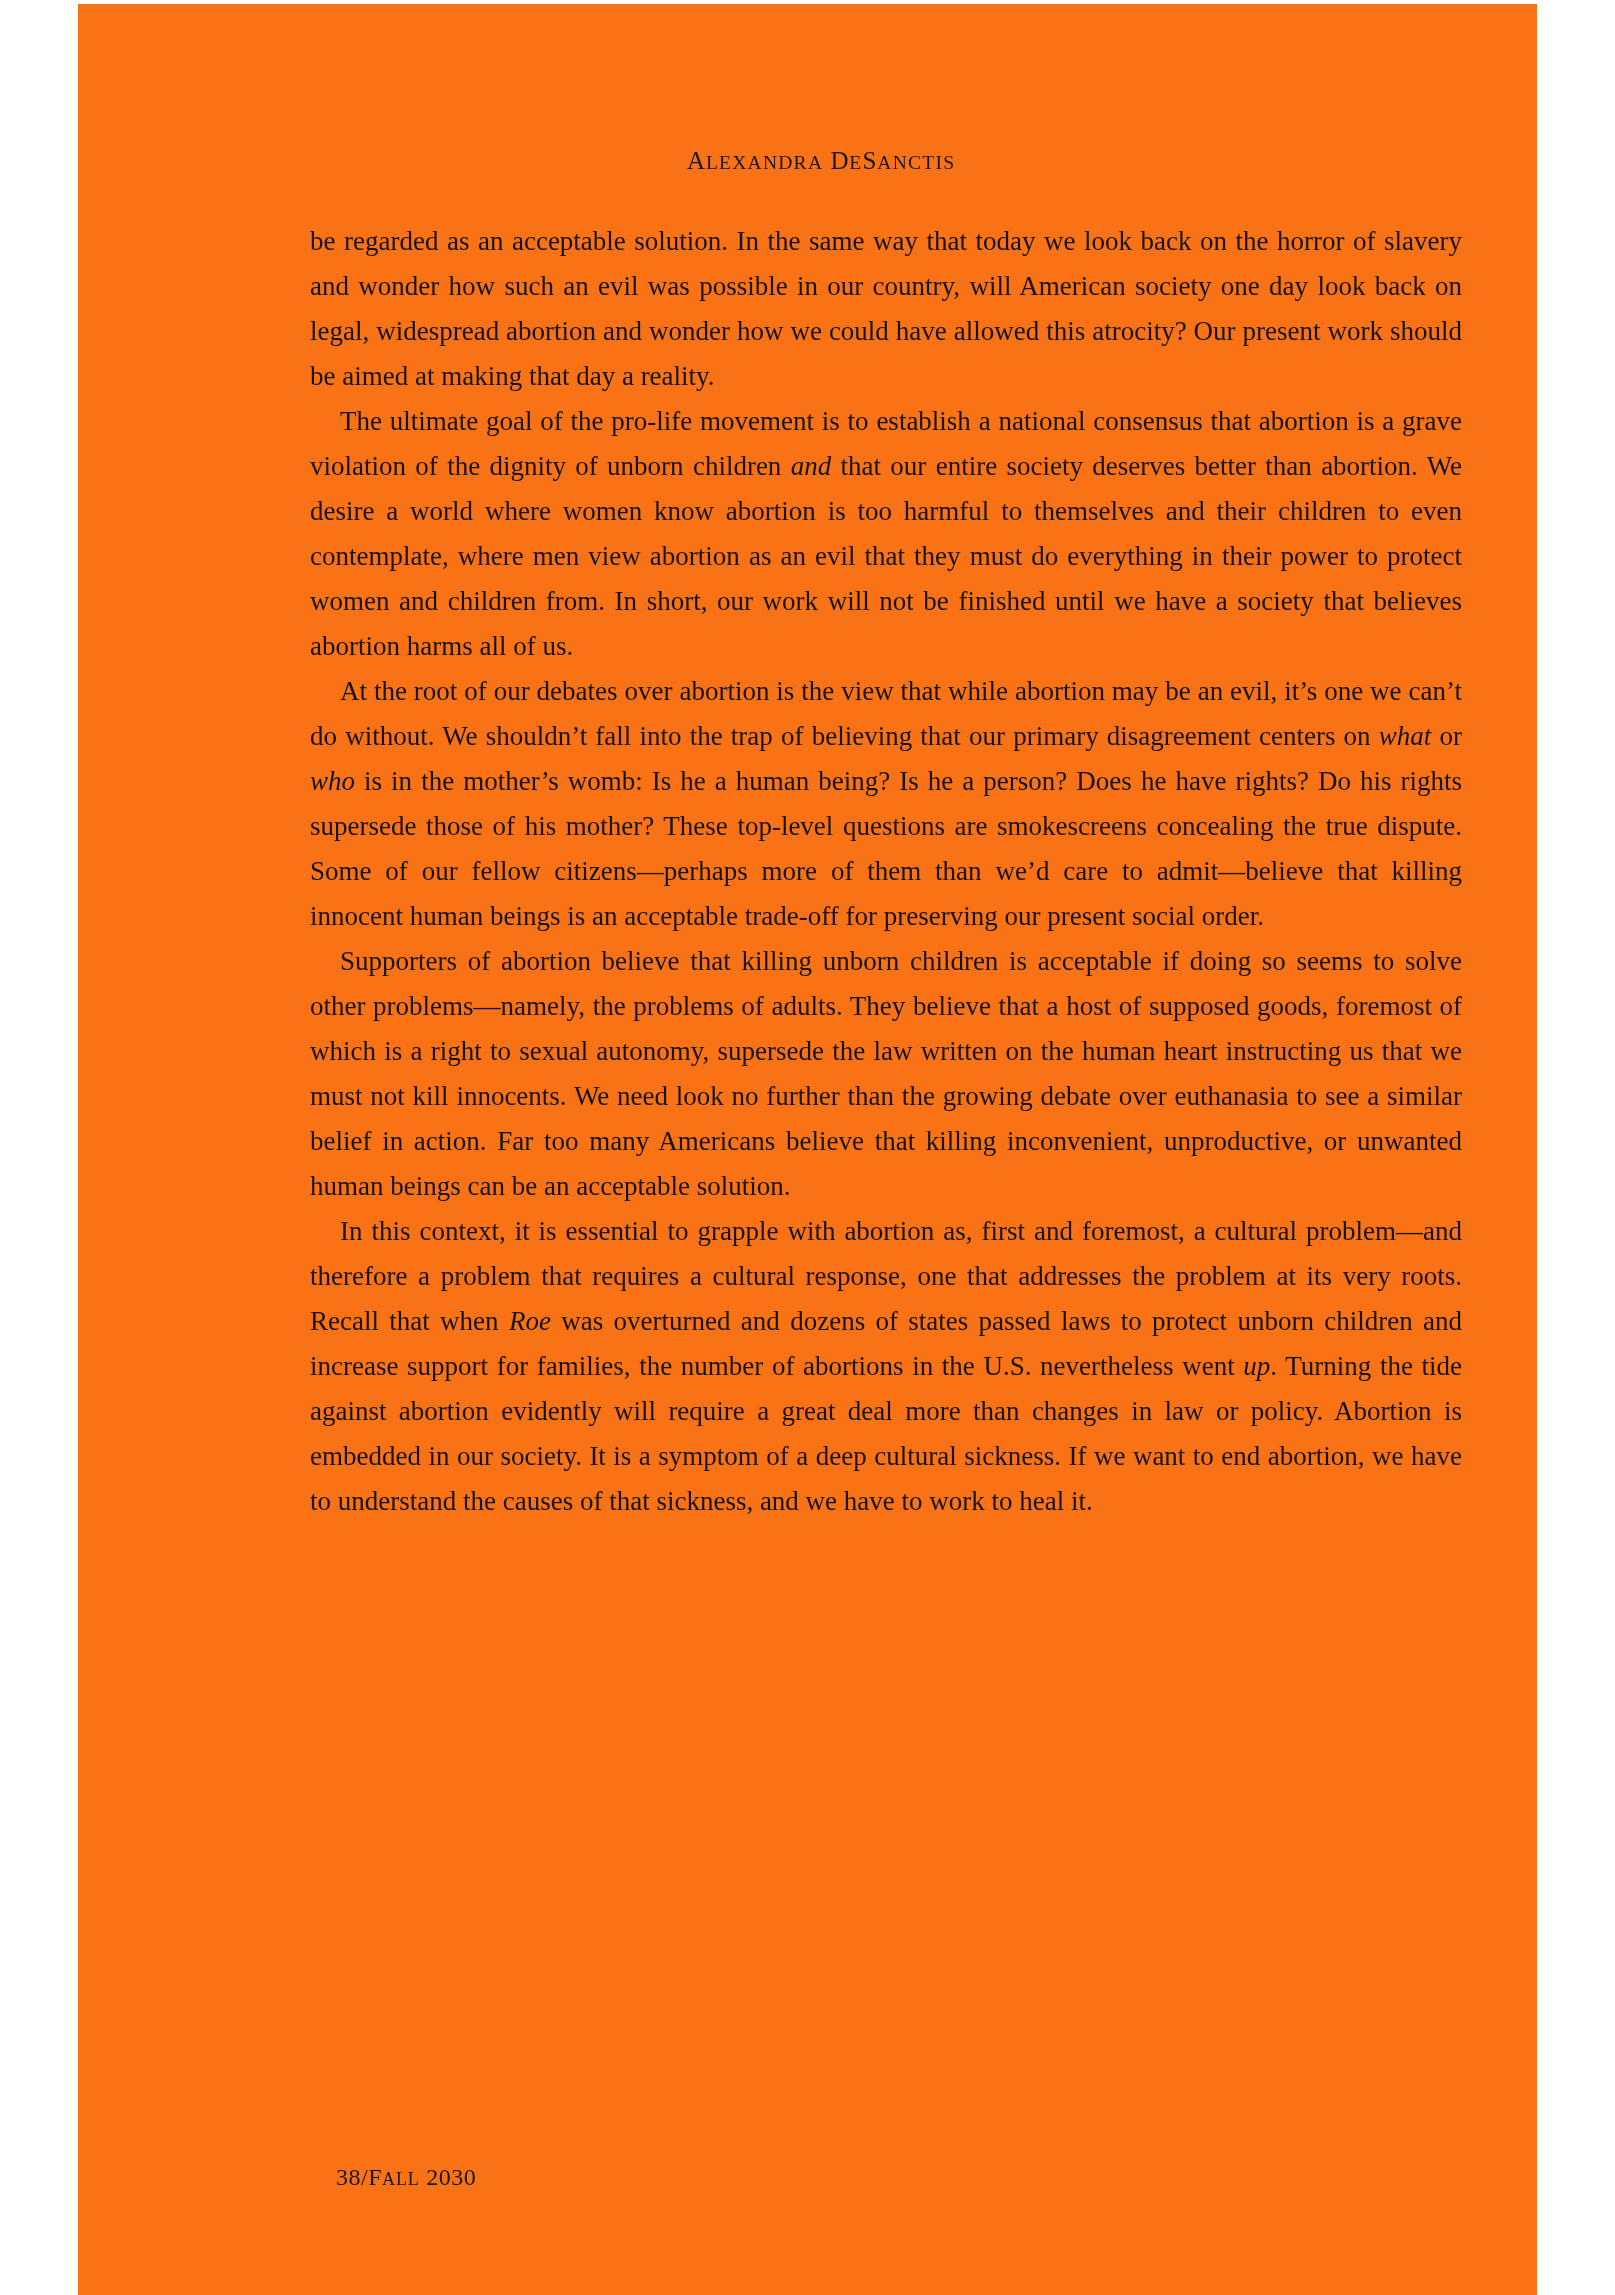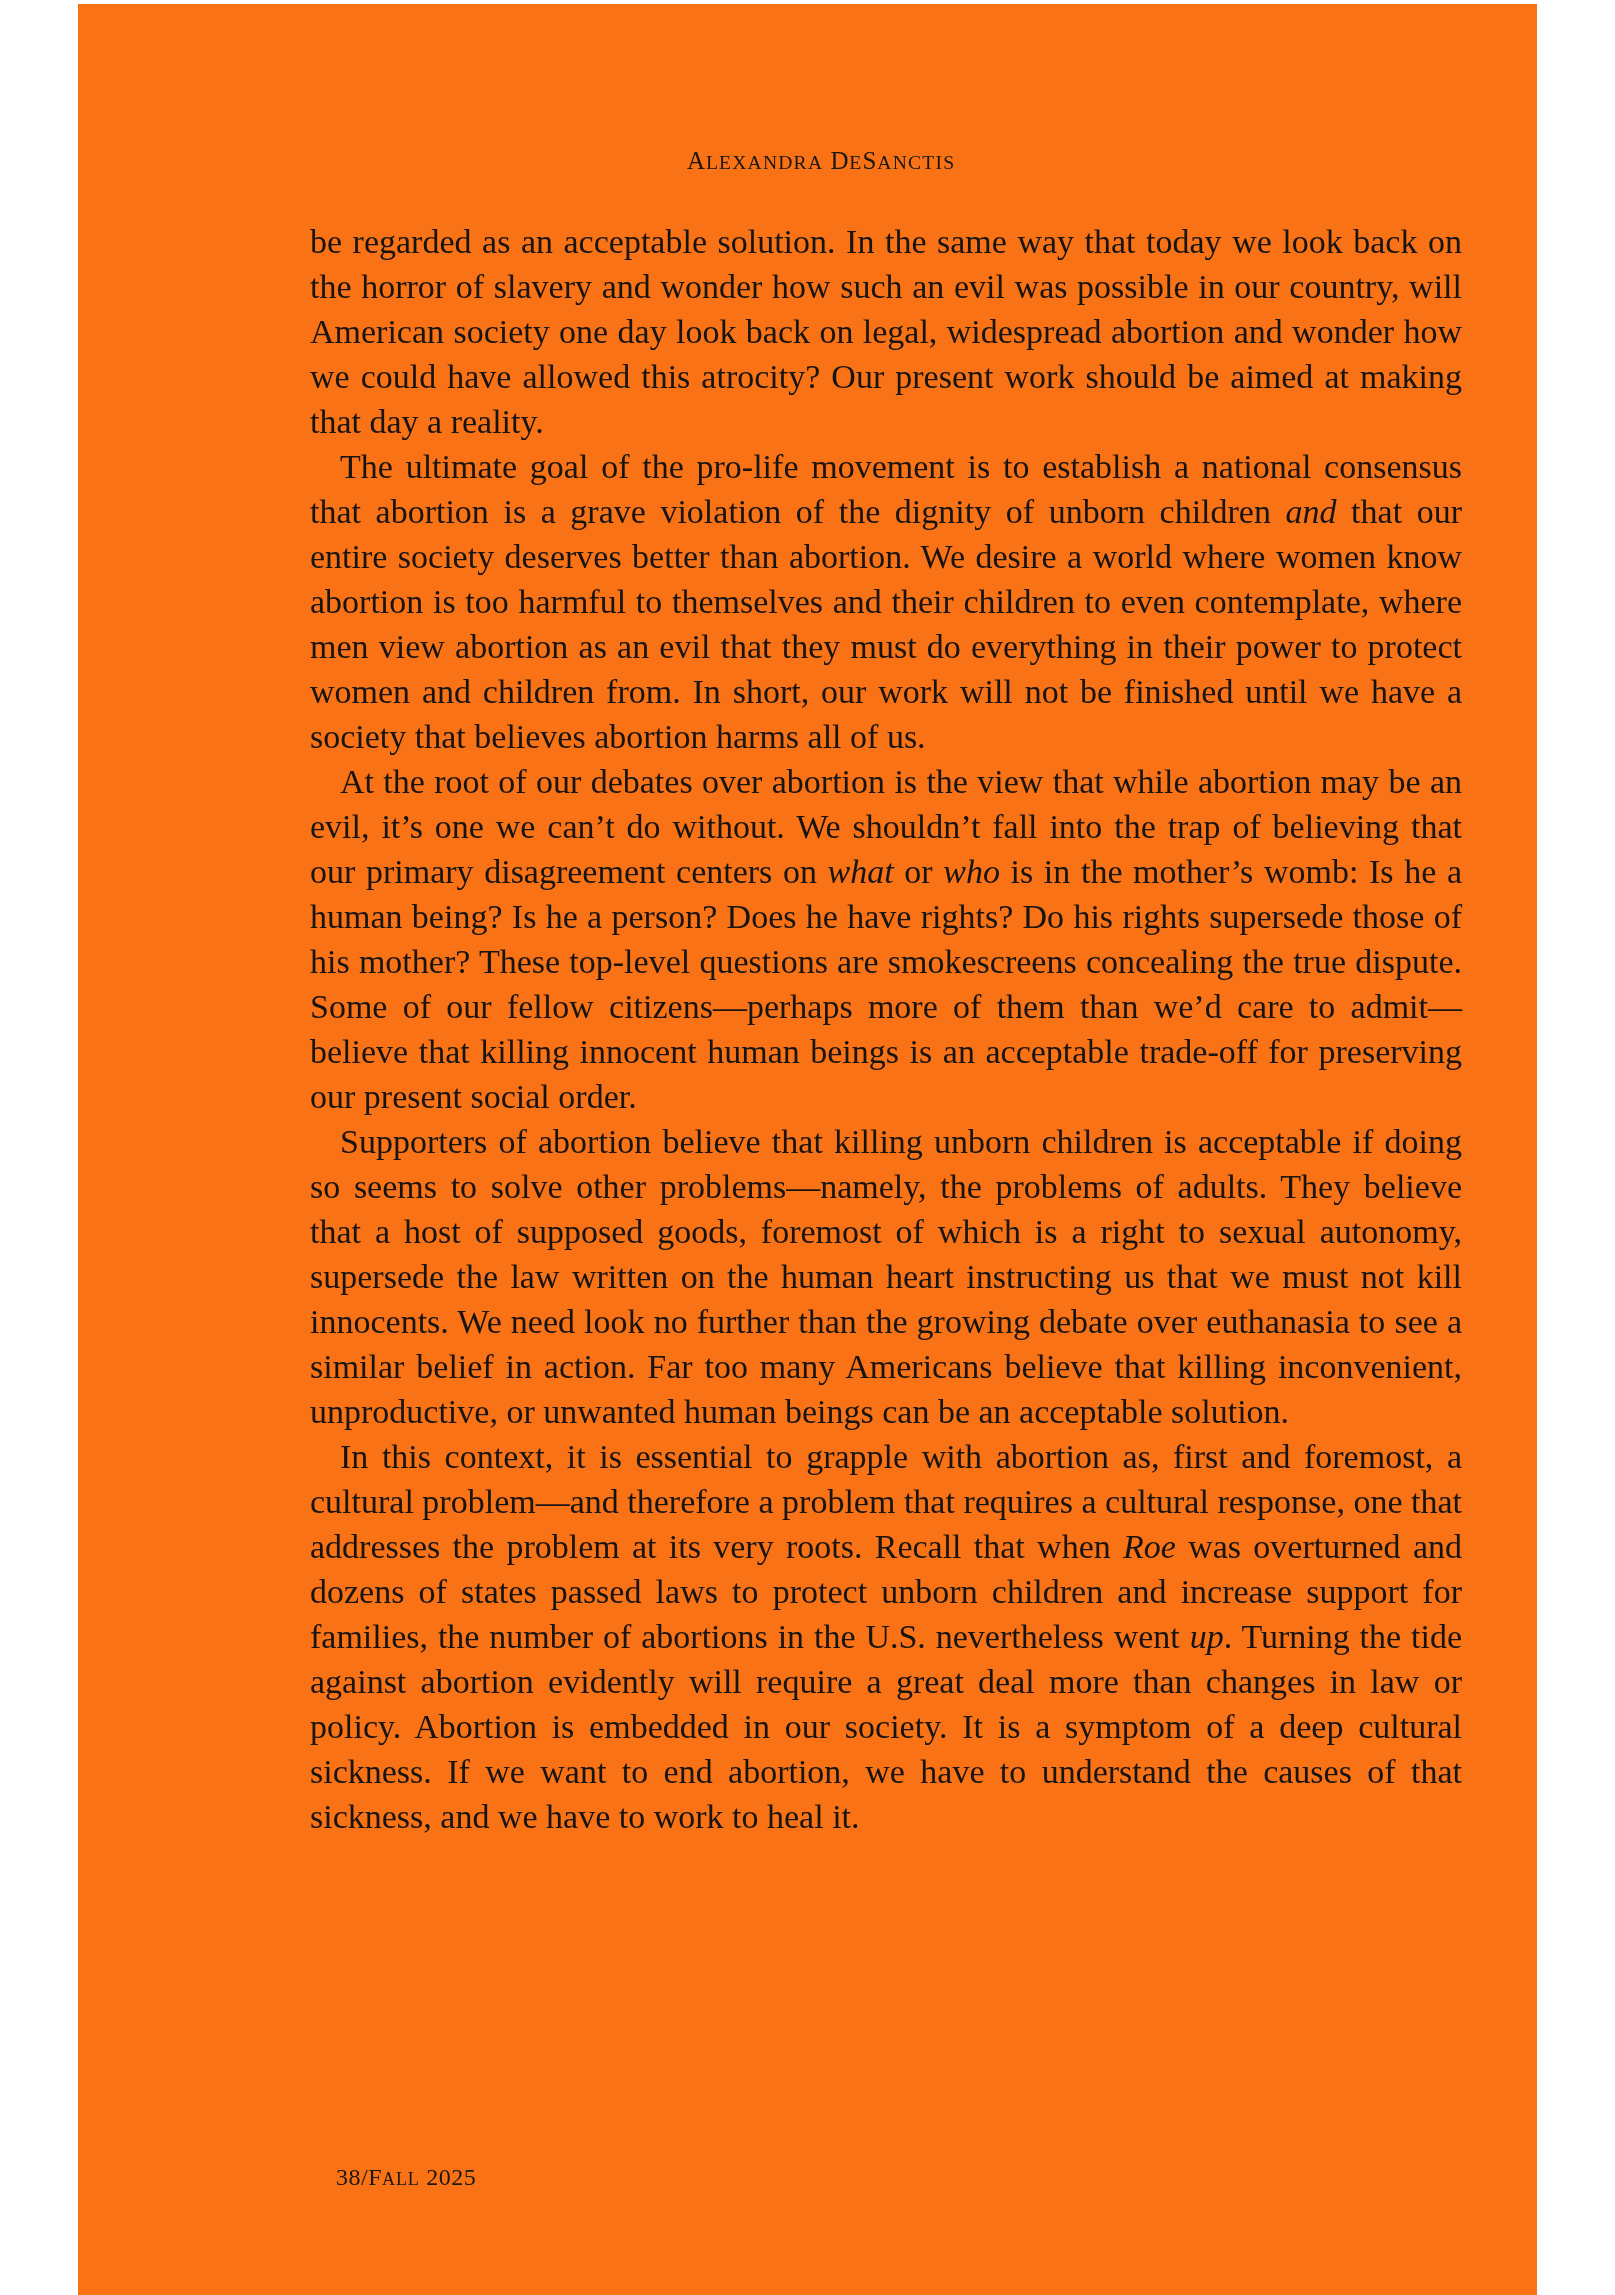--- a/index.html
+++ b/index.html
@@ -39,21 +39,21 @@
     font-size: 19.6px;
     letter-spacing: 1.2px;
   }
 
   
   .textblock {
     position: absolute;
     top: 215px;
     left: 232px;
     width: 1152px;
-    font-size: 34px;
+    font-size: 27px;
     line-height: 45px;
     text-align: justify;
     text-justify: inter-word;
     color: #171412;
     -webkit-font-smoothing: antialiased;
   }
 
   .textblock p {
     margin: 0;
     text-indent: 0;
@@ -90,17 +90,17 @@
 
   <div class="textblock">
     <p>be regarded as an acceptable solution. In the same way that today we look back on the horror of slavery and wonder how such an evil was possible in our country, will American society one day look back on legal, widespread abortion and wonder how we could have allowed this atrocity? Our present work should be aimed at making that day a reality.</p>
     <p class="indented">The ultimate goal of the pro-life movement is to establish a national consensus that abortion is a grave violation of the dignity of unborn children <i>and</i> that our entire society deserves better than abortion. We desire a world where women know abortion is too harmful to themselves and their children to even contemplate, where men view abortion as an evil that they must do everything in their power to protect women and children from. In short, our work will not be finished until we have a society that believes abortion harms all of us.</p>
     <p class="indented">At the root of our debates over abortion is the view that while abortion may be an evil, it’s one we can’t do without. We shouldn’t fall into the trap of believing that our primary disagreement centers on <i>what</i> or <i>who</i> is in the mother’s womb: Is he a human being? Is he a person? Does he have rights? Do his rights supersede those of his mother? These top-level questions are smokescreens concealing the true dispute. Some of our fellow citizens—perhaps more of them than we’d care to admit—believe that killing innocent human beings is an acceptable trade-off for preserving our present social order.</p>
     <p class="indented">Supporters of abortion believe that killing unborn children is acceptable if doing so seems to solve other problems—namely, the problems of adults. They believe that a host of supposed goods, foremost of which is a right to sexual autonomy, supersede the law written on the human heart instructing us that we must not kill innocents. We need look no further than the growing debate over euthanasia to see a similar belief in action. Far too many Americans believe that killing inconvenient, unproductive, or unwanted human beings can be an acceptable solution.</p>
     <p class="indented">In this context, it is essential to grapple with abortion as, first and foremost, a cultural problem—and therefore a problem that requires a cultural response, one that addresses the problem at its very roots. Recall that when <i>Roe</i> was overturned and dozens of states passed laws to protect unborn children and increase support for families, the number of abortions in the U.S. nevertheless went <i>up</i>. Turning the tide against abortion evidently will require a great deal more than changes in law or policy. Abortion is embedded in our society. It is a symptom of a deep cultural sickness. If we want to end abortion, we have to understand the causes of that sickness, and we have to work to heal it.</p>
   </div>
 
   <div class="folio">
-    <span class="fc-lead">38/</span><span class="fc-lead">F</span><span class="fc-rest">ALL</span><span class="fc-lead"> 2025</span>
+    <span class="fc-lead">38/</span><span class="fc-lead">F</span><span class="fc-rest">ALL</span><span class="fc-lead"> 2030</span>
   </div>
 
 </div>
 
 
 </body></html>

